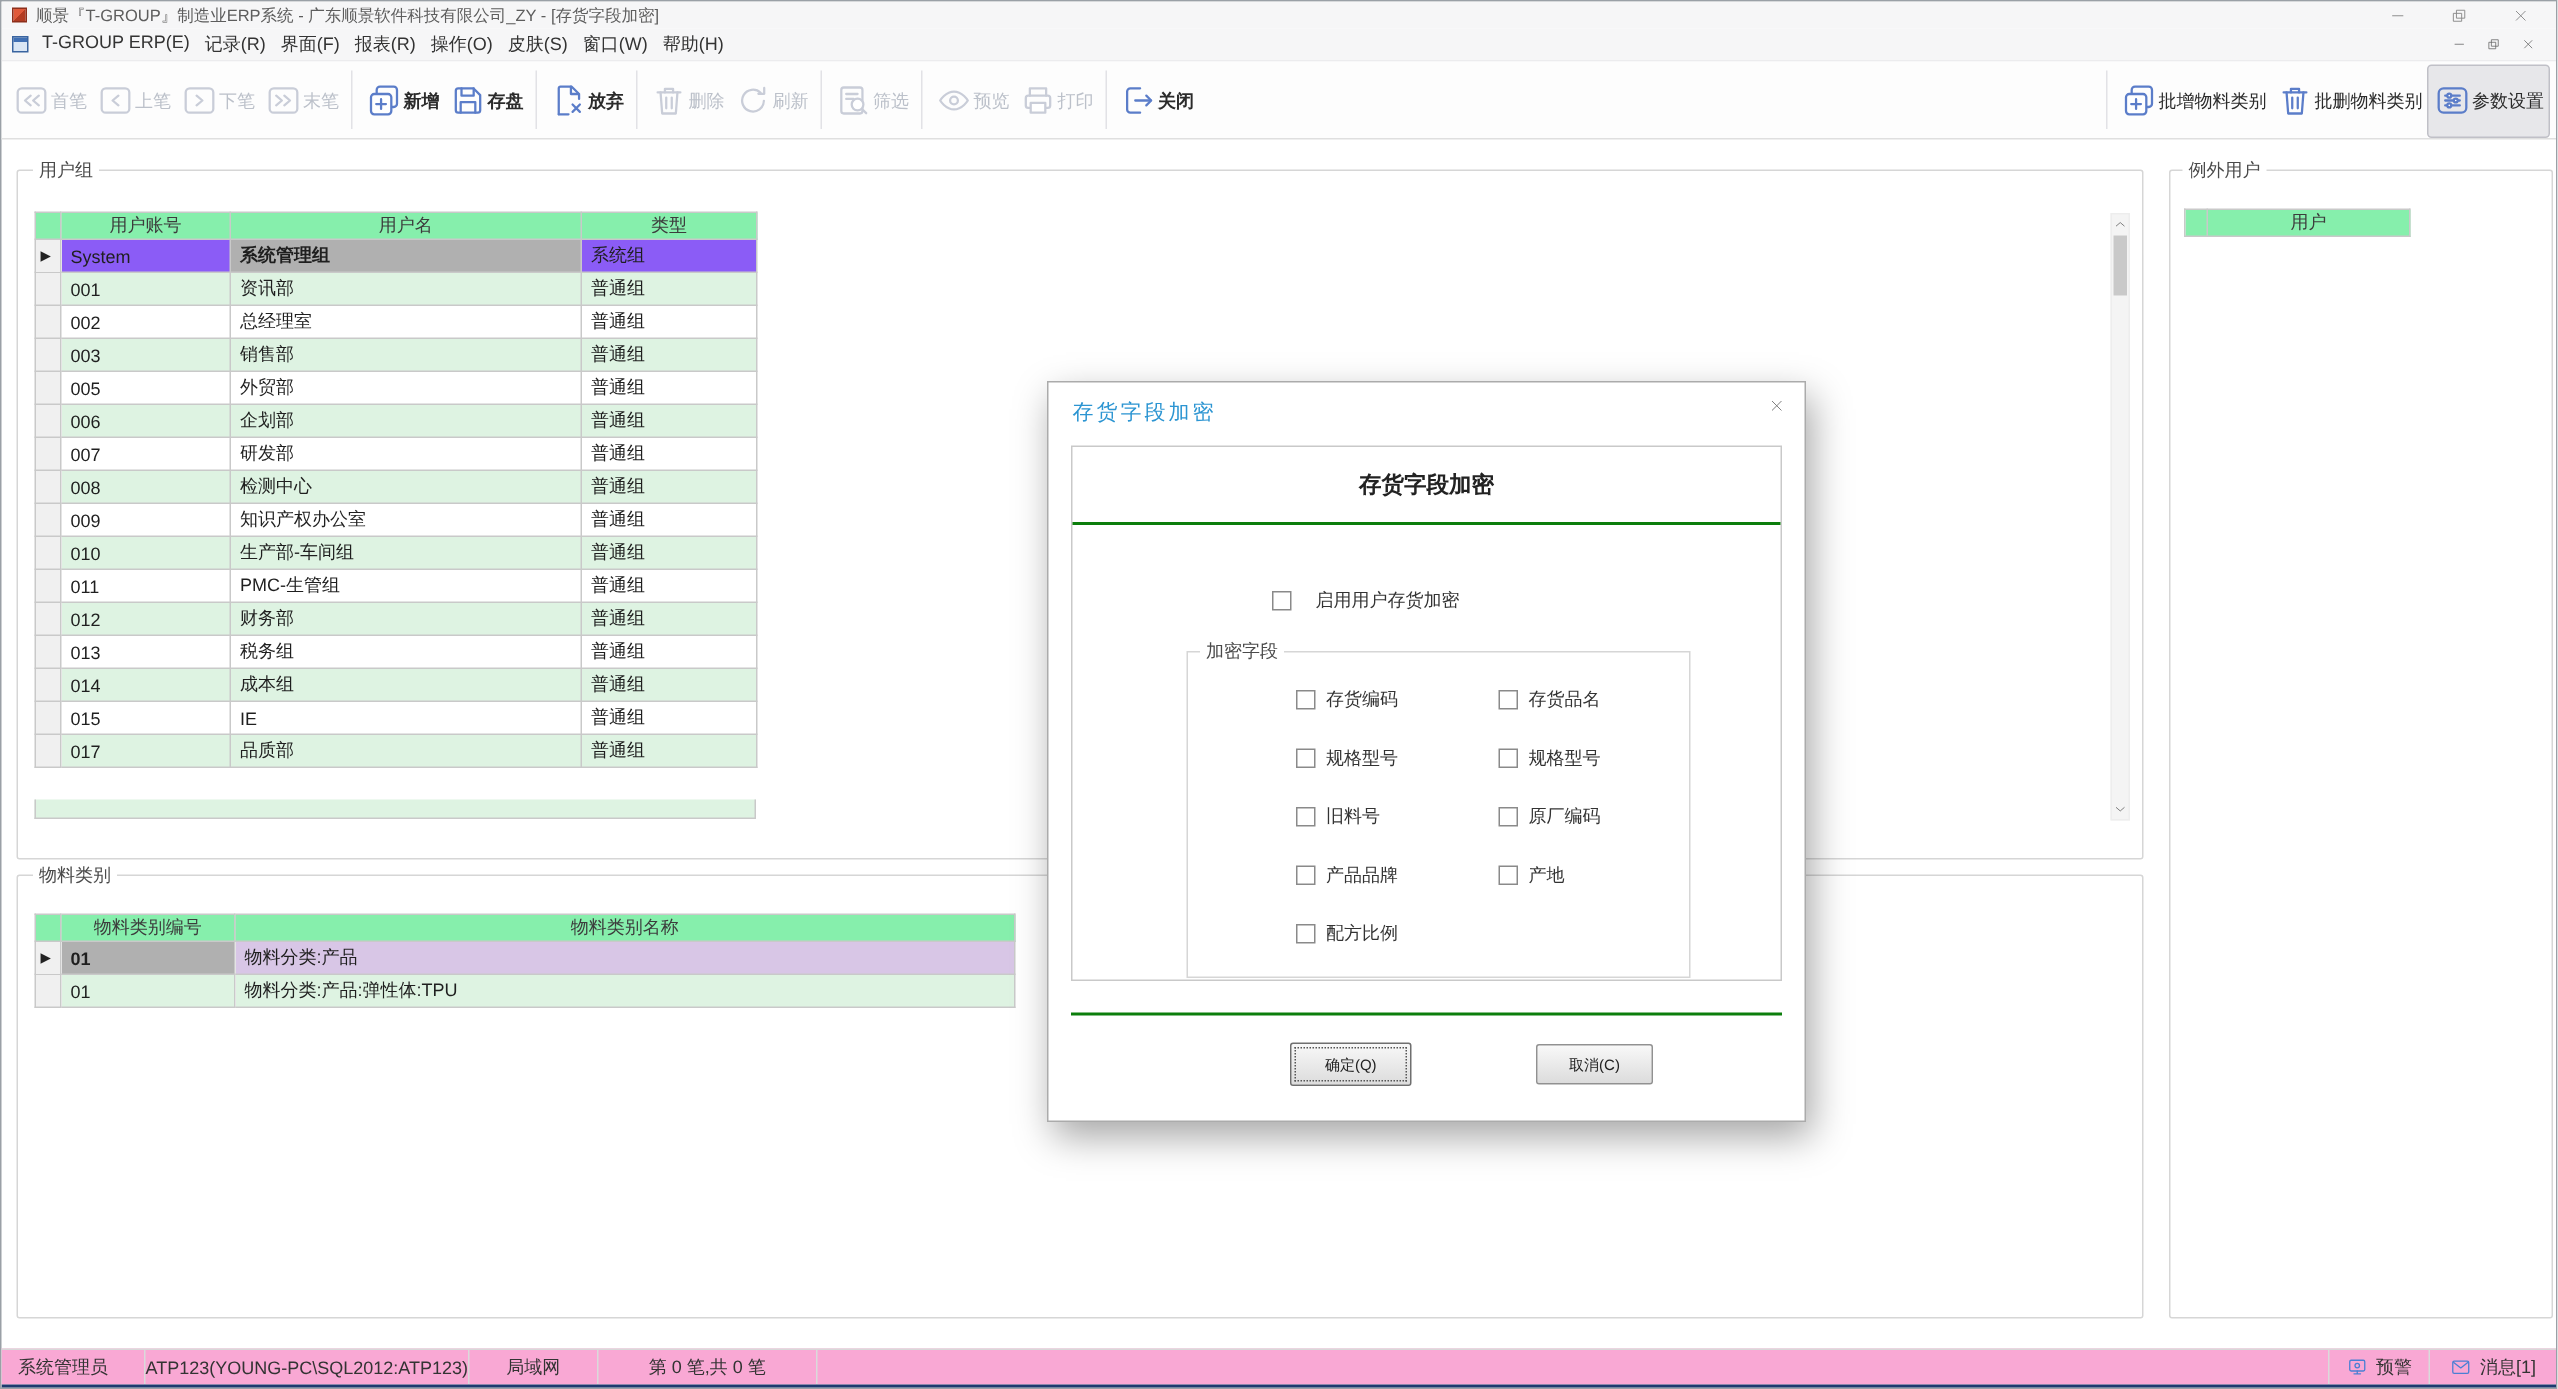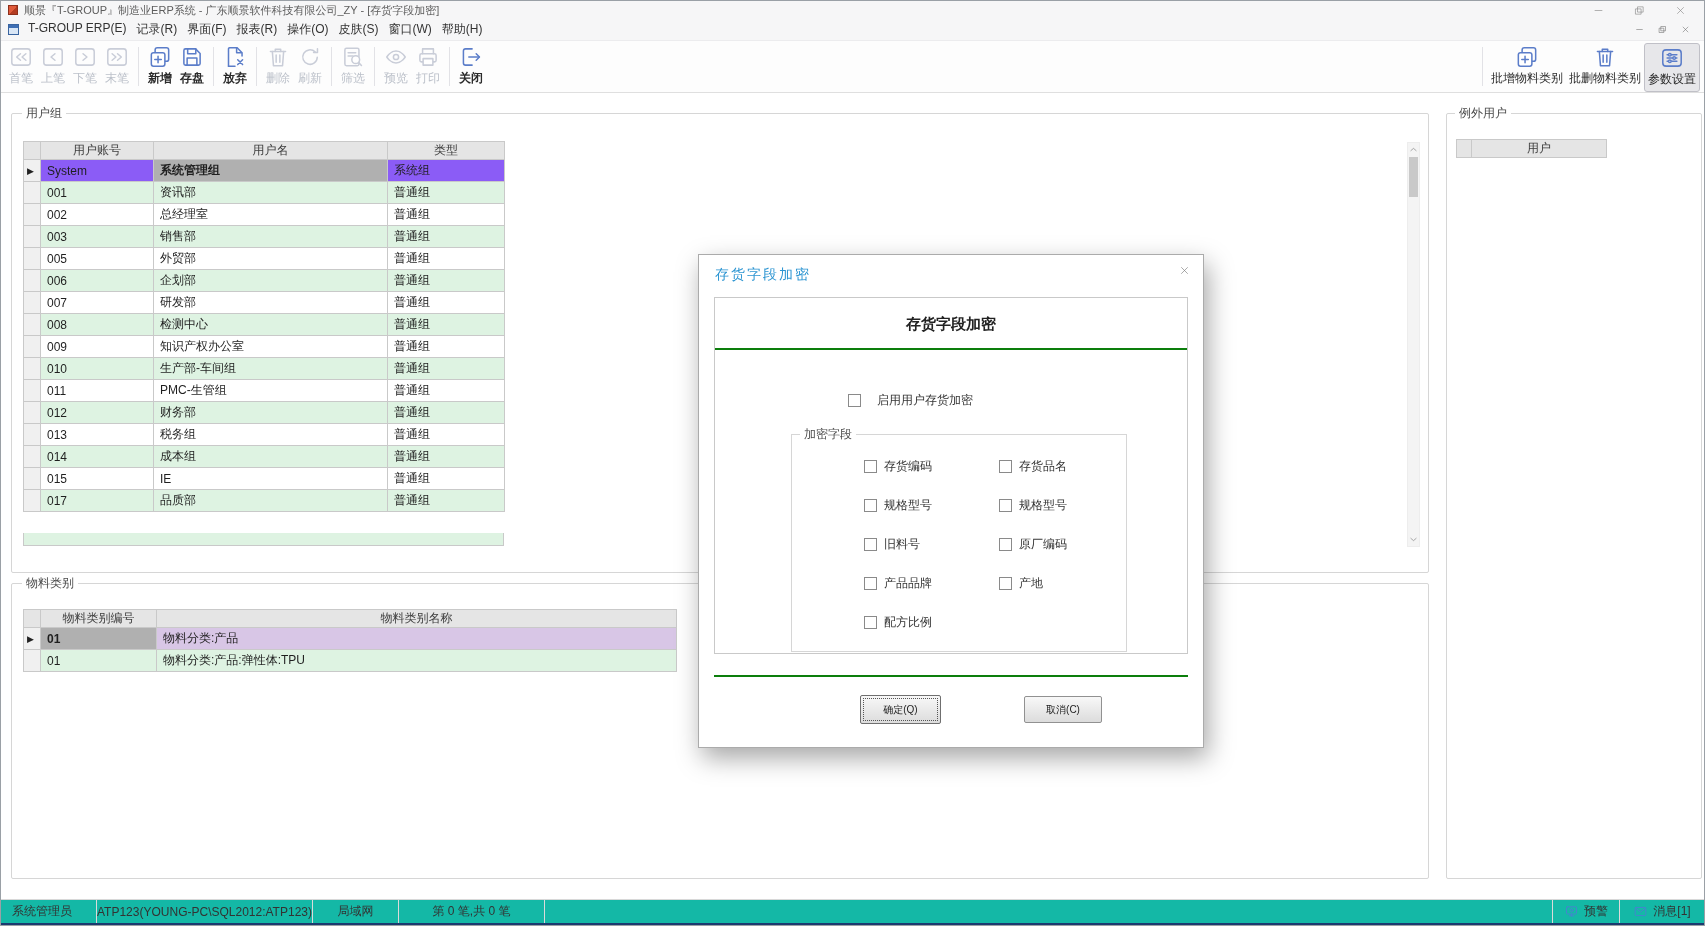--- a/index.html
+++ b/index.html
@@ -17,35 +17,35 @@
   .menubar{position:absolute;left:0;top:18px;width:100%;height:22px;background:#f6f6f7;border-bottom:1px solid #ececee;display:flex;align-items:center;}
   .menu-ico{width:11px;height:11px;margin:0 9px 0 7px;background:linear-gradient(180deg,#3f6fb4 35%,#d9e6f5 35%);border:1px solid #39movie64a0;border:1px solid #3964a0;}
   .menu-items{display:flex;align-items:flex-start;gap:10px;}
   .menu-item{font-size:12px;color:#333;white-space:nowrap;cursor:default;}
   .mdi-controls{margin-left:auto;display:flex;gap:14px;padding-right:14px;color:#666;}
   .mdi-controls svg{width:9px;height:9px;display:block;}
   
   .toolbar{position:absolute;left:0;top:40px;width:100%;height:52px;background:#fdfdfd;border-bottom:1px solid #dfdfdf;display:flex;align-items:stretch;padding:2px 4px 0 4px;}
   .tb-group{display:flex;align-items:stretch;}
   .tb-sep{width:1px;background:#e2e2e6;margin:4px 5px 6px 5px;}
-  .tb-btn{display:flex;flex-direction:column;align-items:center;justify-content:flex-start;min-width:29px;padding:1px 3px 2px 3px;cursor:default;}
+  .tb-btn{display:flex;flex-direction:row;align-items:center;justify-content:flex-start;min-width:29px;padding:1px 3px 2px 3px;cursor:default;}
   .tb-btn .tb-ico{color:#5b7dc9;}
   .tb-btn .tb-ico svg{width:26px;height:26px;display:block;}
   .tb-label{font-size:12px;color:#2b2b2b;font-weight:bold;margin-top:0px;white-space:nowrap;}
   .tb-btn.disabled .tb-ico{color:#c9cdd8;}
   .tb-btn.disabled .tb-label{color:#bcc1ca;font-weight:normal;}
   .tb-right{margin-left:auto;display:flex;align-items:stretch;}
   .tb-right .tb-label{font-weight:normal;}
   .tb-btn.active{background:#e7e7ea;border:1px solid #c0c0c7;border-radius:3px;}
   
   .groupbox{position:absolute;border:1px solid #d6d6d6;border-radius:2px;background:transparent;}
   .gb-label{position:absolute;top:-8px;left:10px;background:#fff;padding:0 4px;font-size:12px;color:#4a4a4a;line-height:15px;}
   
   table.grid{border-collapse:collapse;table-layout:fixed;background:#fff;}
-  .grid th{height:18px;background:#e5e5e5;border:1px solid #c9c9c9;font-weight:normal;font-size:12px;color:#3c3c3c;text-align:center;padding:0;}
+  .grid th{height:18px;background:#86efac;border:1px solid #c9c9c9;font-weight:normal;font-size:12px;color:#3c3c3c;text-align:center;padding:0;}
   .grid td{height:22px;border:1px solid #c9c9c9;font-size:12px;color:#1f1f1f;padding:0 6px;white-space:nowrap;overflow:hidden;}
   .grid td.c0{padding:0;background:#f0f0f0;}
   .grid tbody tr:nth-child(even) td{background:#def3e2;}
   .grid tbody tr:nth-child(even) td.c0,.grid tbody tr td.c0{background:#f0f0f0;}
   #user-grid tr.selected td{background:#8b5cf6;}
   #user-grid tr.selected td.c2{background:#b0b0b0;font-weight:bold;}
   #user-grid tr.selected td.c0{background:#f0f0f0;}
   #mat-grid tr.selected td{background:#d8c6e6;}
   #mat-grid tr.selected td.c1{background:#b0b0b0;font-weight:bold;}
   #mat-grid tr.selected td.c0{background:#f0f0f0;}
@@ -77,21 +77,21 @@
   .chk-col{position:absolute;top:12px;display:flex;flex-direction:column;}
   .col-l{left:72px;text-align:center;}
   .col-r{left:207px;}
   .chk-item{height:39px;display:flex;align-items:center;gap:7px;}
   .hr-green2{position:absolute;left:15px;top:420px;width:474px;border-top:2px solid #0c7e0c;}
   .dlg-btn{position:absolute;height:29px;border:1px solid #919191;border-radius:2px;background:linear-gradient(#f8f8f8,#dcdcdc);font-size:10px;color:#222;font-family:inherit;}
   .btn-ok{left:161px;top:440px;width:81px;border-color:#6f6f6f;}
   .btn-ok::after{content:'';position:absolute;left:2px;top:2px;right:2px;bottom:2px;border:1px dotted #555;}
   .btn-cancel{left:325px;top:441px;width:78px;height:27px;}
   
-  .statusbar{position:absolute;left:0;top:898px;width:100%;height:24px;background:#14b8a6;border-top:1px solid #d8d8d8;display:flex;align-items:center;font-size:12px;color:#333;}
+  .statusbar{position:absolute;left:0;top:898px;width:100%;height:24px;background:#f9a8d4;border-top:1px solid #d8d8d8;display:flex;align-items:center;font-size:12px;color:#333;}
   .sb-cell{display:flex;align-items:center;justify-content:center;height:100%;white-space:nowrap;}
   .sb-sep{width:1px;height:100%;background:#dadada;}
   .sb-user{width:95px;justify-content:flex-start;padding-left:11px;}
   .sb-db{width:215px;}
   .sb-net{width:85px;}
   .sb-rec{width:145px;}
   .sb-spacer{flex:1;}
   .sb-ic{color:#4a7fd4;display:flex;align-items:center;margin-right:5px;}
   .sb-ic svg{width:15px;height:15px;display:block;}
   .sb-alert{width:66px;}

